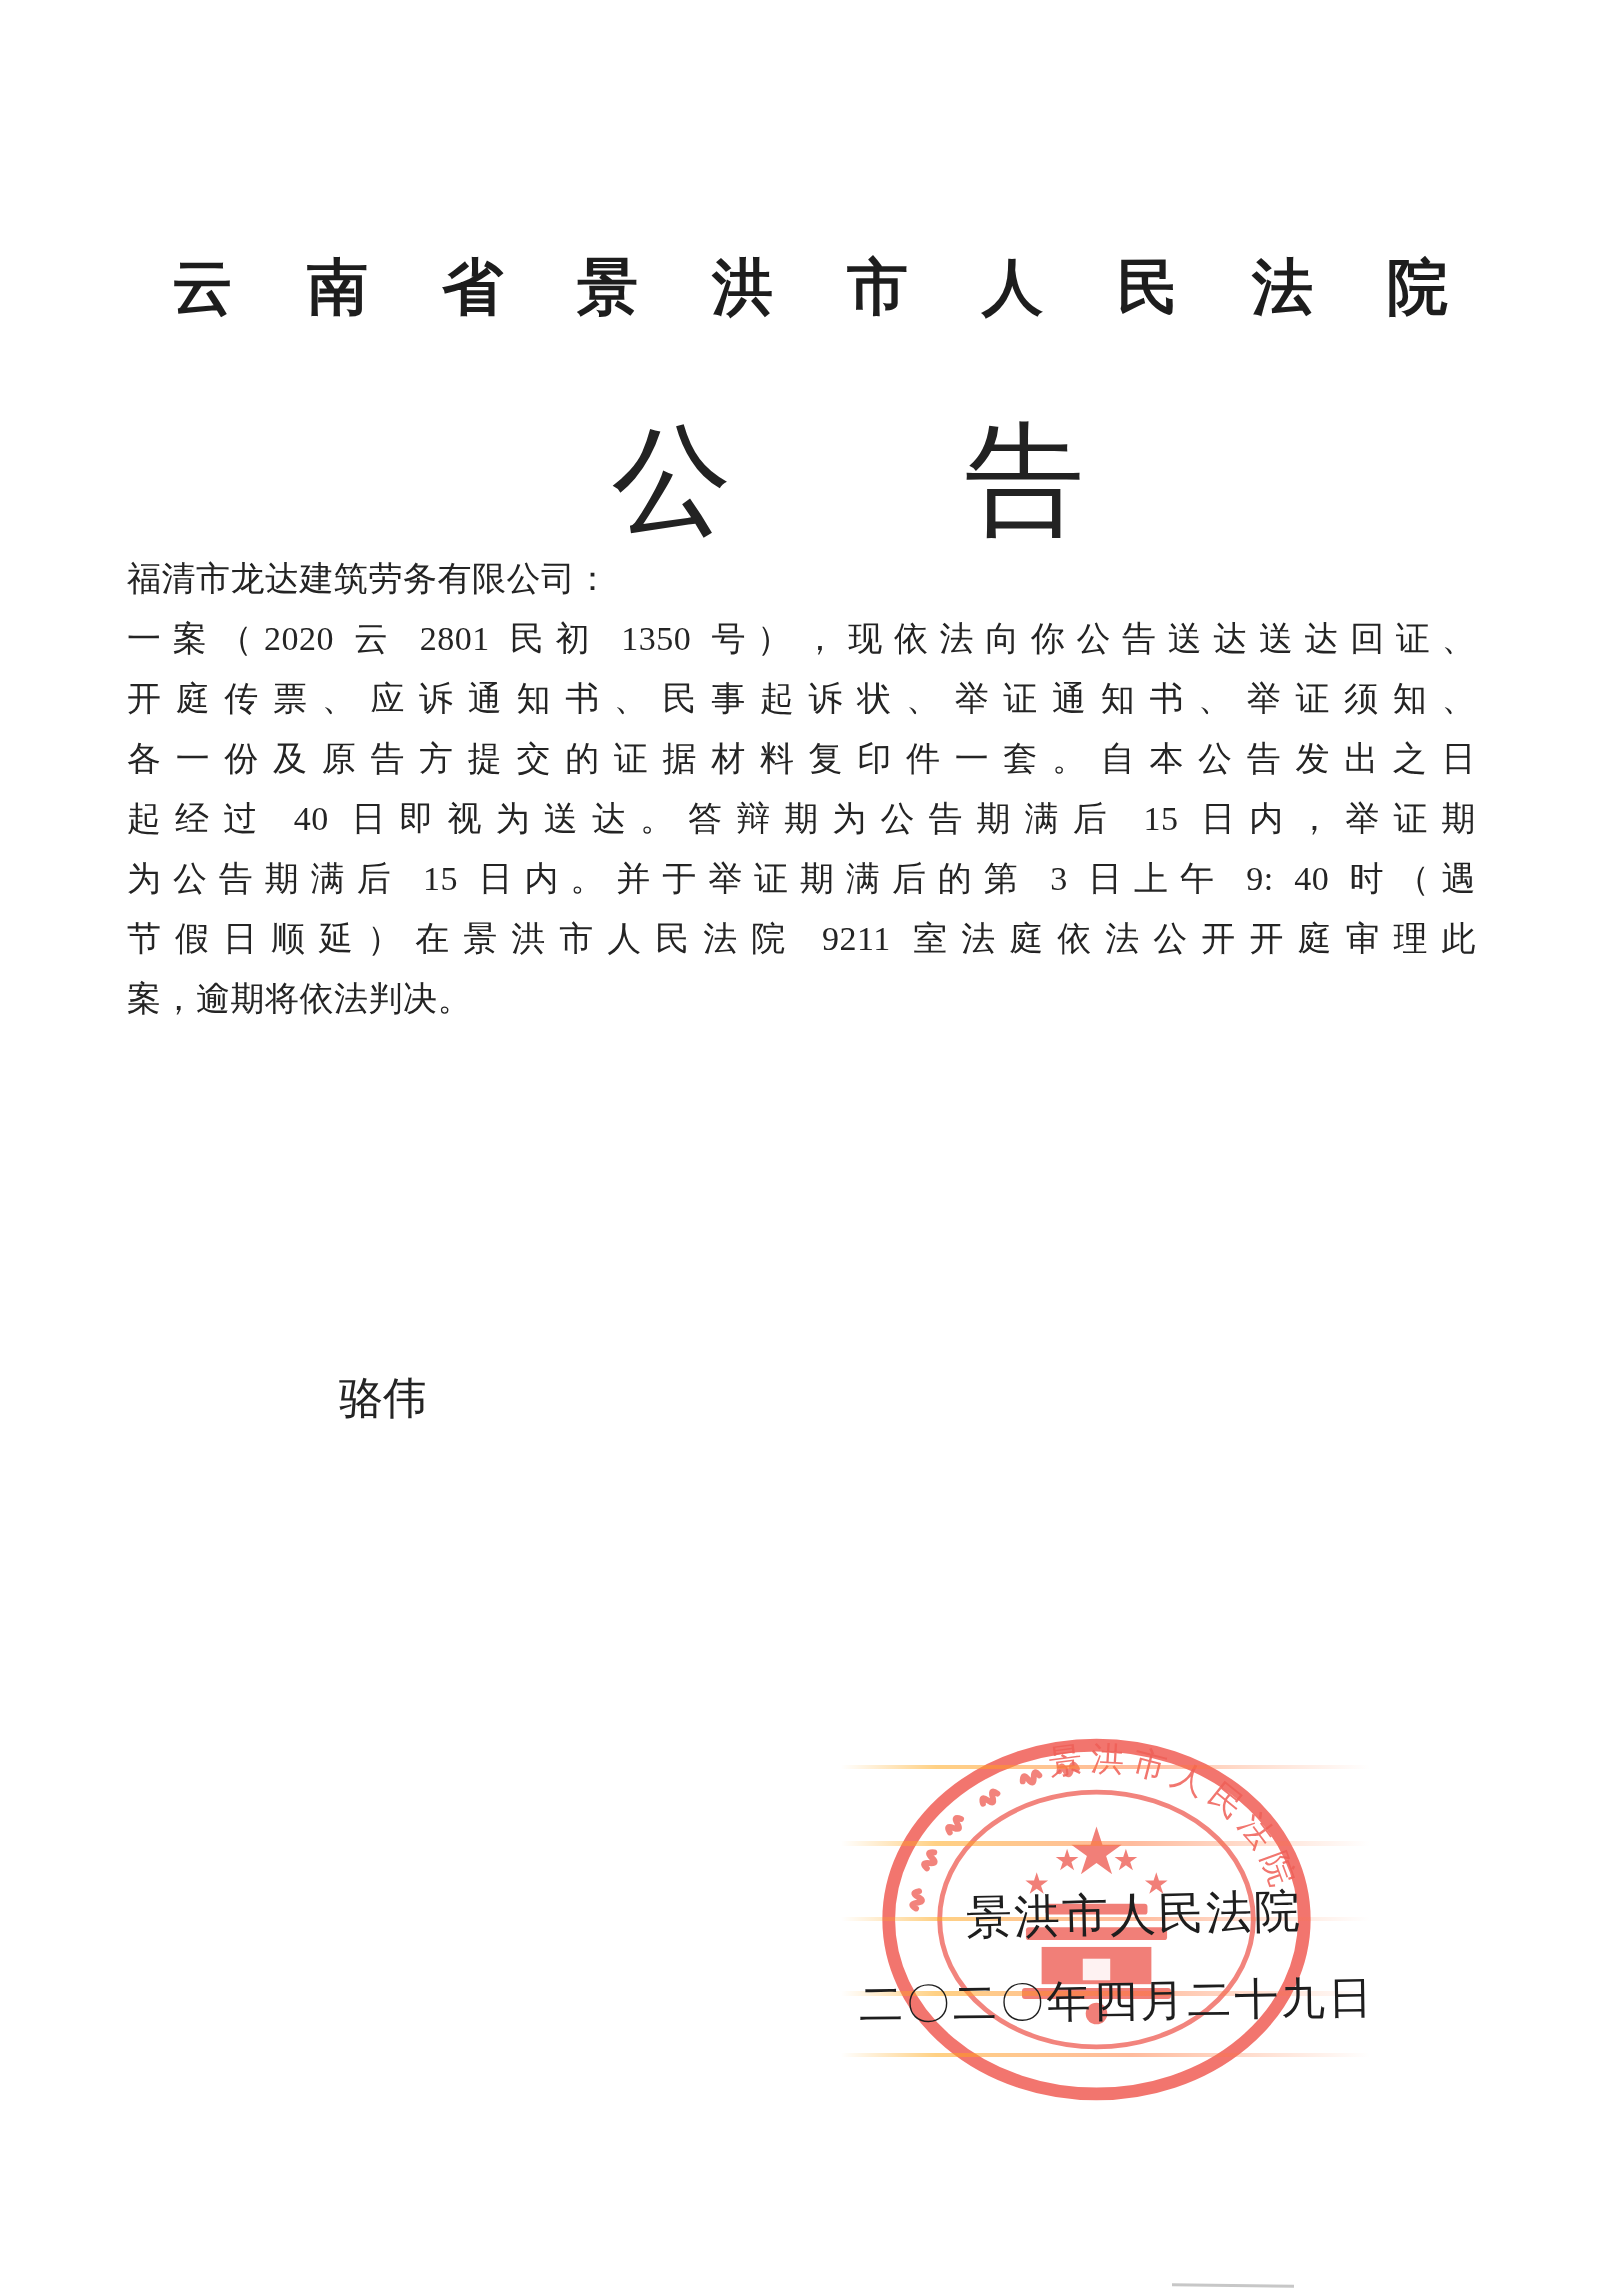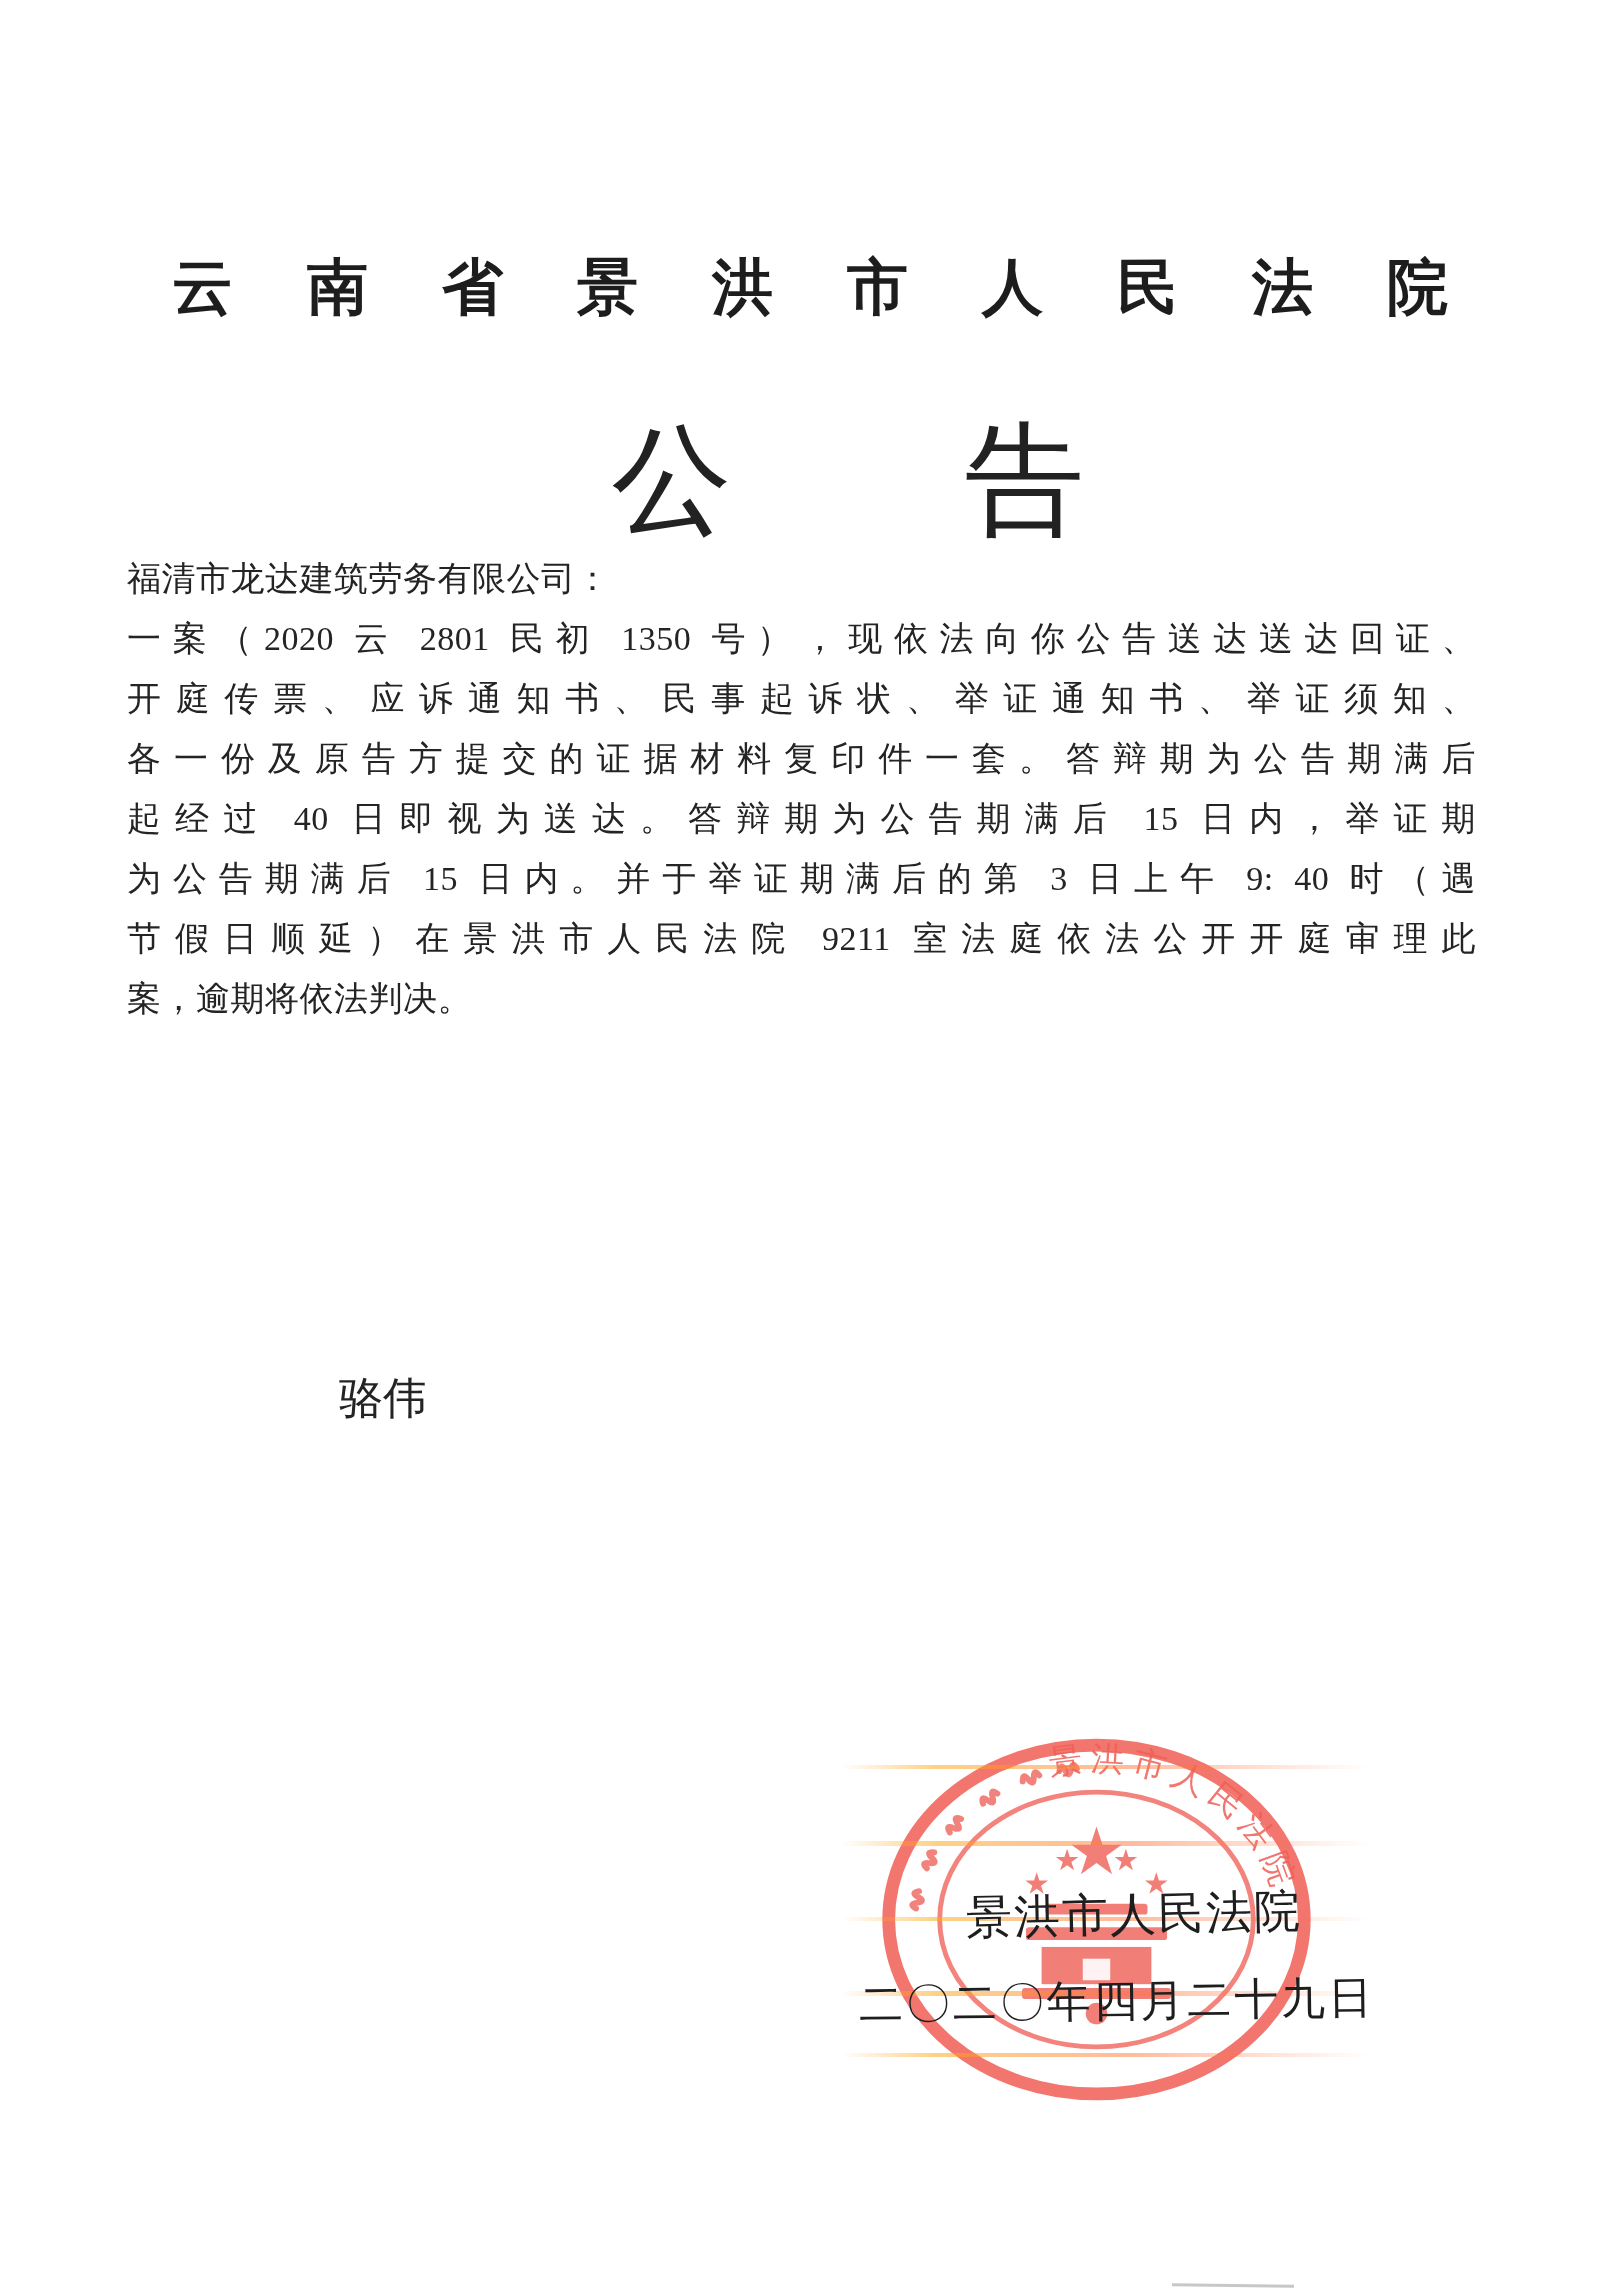--- a/index.html
+++ b/index.html
@@ -91,21 +91,21 @@
 
   <div class="notice-heading">
       <span>公</span>
       <span>告</span>
     </div>
 
   <div class="body-block">
     <div class="addressee">福清市龙达建筑劳务有限公司：</div>
     <div class="body-line">一案（2020 云 2801 民初 1350 号），现依法向你公告送达送达回证、</div>
     <div class="body-line">开庭传票、应诉通知书、民事起诉状、举证通知书、举证须知、</div>
-    <div class="body-line">各一份及原告方提交的证据材料复印件一套。答辩期为公告期满后</div>
+    <div class="body-line">各一份及原告方提交的证据材料复印件一套。自本公告发出之日</div>
     <div class="body-line">起经过 40 日即视为送达。答辩期为公告期满后 15 日内，举证期</div>
     <div class="body-line">为公告期满后 15 日内。并于举证期满后的第 3 日上午 9: 40 时（遇</div>
     <div class="body-line">节假日顺延）在景洪市人民法院 9211 室法庭依法公开开庭审理此</div>
     <div class="body-line last">案，逾期将依法判决。</div>
   </div>
 
   <div class="undertaker">
     <div class="row2">骆伟</div>
   </div>
 

